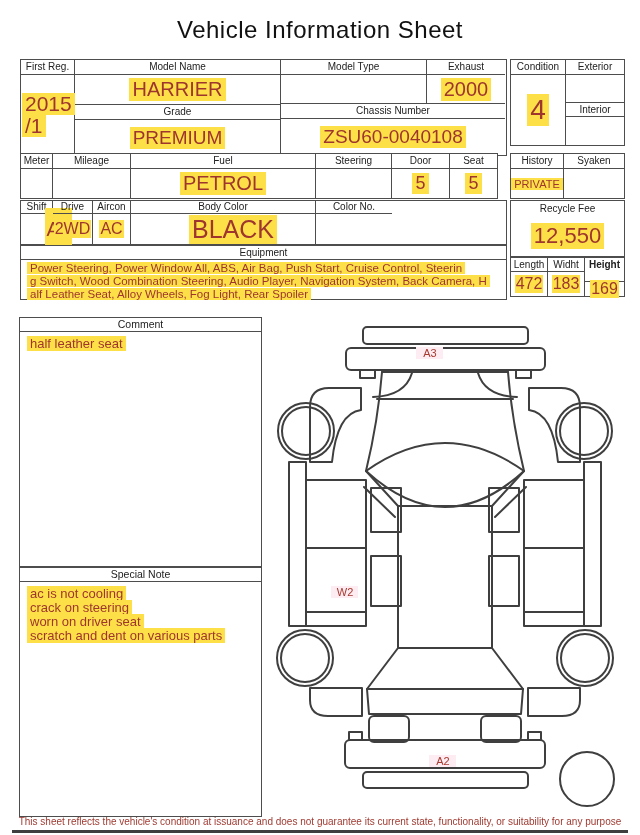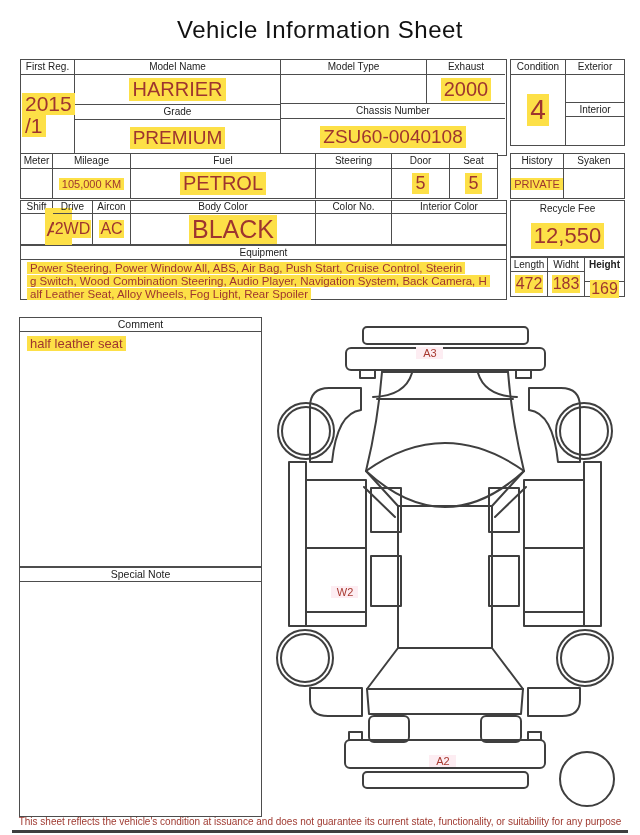--- a/index.html
+++ b/index.html
@@ -86,23 +86,20 @@
   </div>
 
   <div class="box" style="left:20px;top:153px;width:478px;height:46px;">
     <div class="row">
       <div class="col" style="width:32px;">
         <div class="hdr">Meter</div>
         <div class="vcell"></div>
       </div>
       <div class="col" style="width:78px;">
         <div class="hdr">Mileage</div>
-        <div class="vcell">
-            <span class="val hl" style="font-size:11px;">105,000 KM</span>
-          </div>
       </div>
       <div class="col" style="width:185px;">
         <div class="hdr">Fuel</div>
         <div class="vcell">
             <span class="val hl" style="font-size:20px;">PETROL</span>
           </div>
       </div>
       <div class="col" style="width:76px;">
         <div class="hdr">Steering</div>
         <div class="vcell"></div>
@@ -158,24 +155,20 @@
           </div>
       </div>
       <div class="col" style="width:185px;">
         <div class="hdr" style="height:13px;line-height:11px;">Body Color</div>
         <div class="vcell">
             <span class="val hl" style="font-size:25px;margin-left:20px;">BLACK</span>
           </div>
       </div>
       <div class="col" style="width:76px;">
         <div class="hdr" style="height:13px;line-height:11px;">Color No.</div>
-        <div class="vcell"></div>
-      </div>
-      <div class="col" style="flex:1;">
-        <div class="hdr" style="height:13px;line-height:11px;">Interior Color</div>
         <div class="vcell"></div>
       </div>
     </div>
   </div>
 
   <div class="box" style="left:510px;top:200px;width:115px;height:57px;display:flex;flex-direction:column;">
     <div class="hdr noline" style="height:14px;line-height:15px;">Recycle Fee</div>
     <div class="vcell">
         <span class="val hl" style="font-size:22px;">12,550</span>
       </div>
@@ -215,20 +208,26 @@
 
   <div class="box" style="left:19px;top:317px;width:243px;height:250px;display:flex;flex-direction:column;">
     <div class="hdr" style="height:14px;font-size:10.5px;">Comment</div>
     <div class="notes">
       <div class="line"><span class="hl">half leather seat</span></div>
     </div>
   </div>
 
   <div class="box" style="left:19px;top:567px;width:243px;height:250px;display:flex;flex-direction:column;">
     <div class="hdr" style="height:14px;font-size:10.5px;">Special Note</div>
+    <div class="notes">
+      <div class="line"><span class="hl">ac is not cooling</span></div>
+      <div class="line"><span class="hl">crack on steering</span></div>
+      <div class="line"><span class="hl">worn on driver seat</span></div>
+      <div class="line"><span class="hl">scratch and dent on various parts</span></div>
+    </div>
   </div>
 
   <svg viewBox="0 0 370 500" style="position:absolute;left:265px;top:310px;width:370px;height:500px;">
     <g fill="none" stroke="#3f3f3f" stroke-width="2" stroke-linejoin="round" stroke-linecap="round">
 
       <rect x="98" y="17" width="165" height="17" rx="4"></rect>
       <rect x="81" y="38" width="199" height="22" rx="5"></rect>
       <path d="M95,60 v8 h15 v-8"></path>
       <path d="M251,60 v8 h15 v-8"></path>
 

